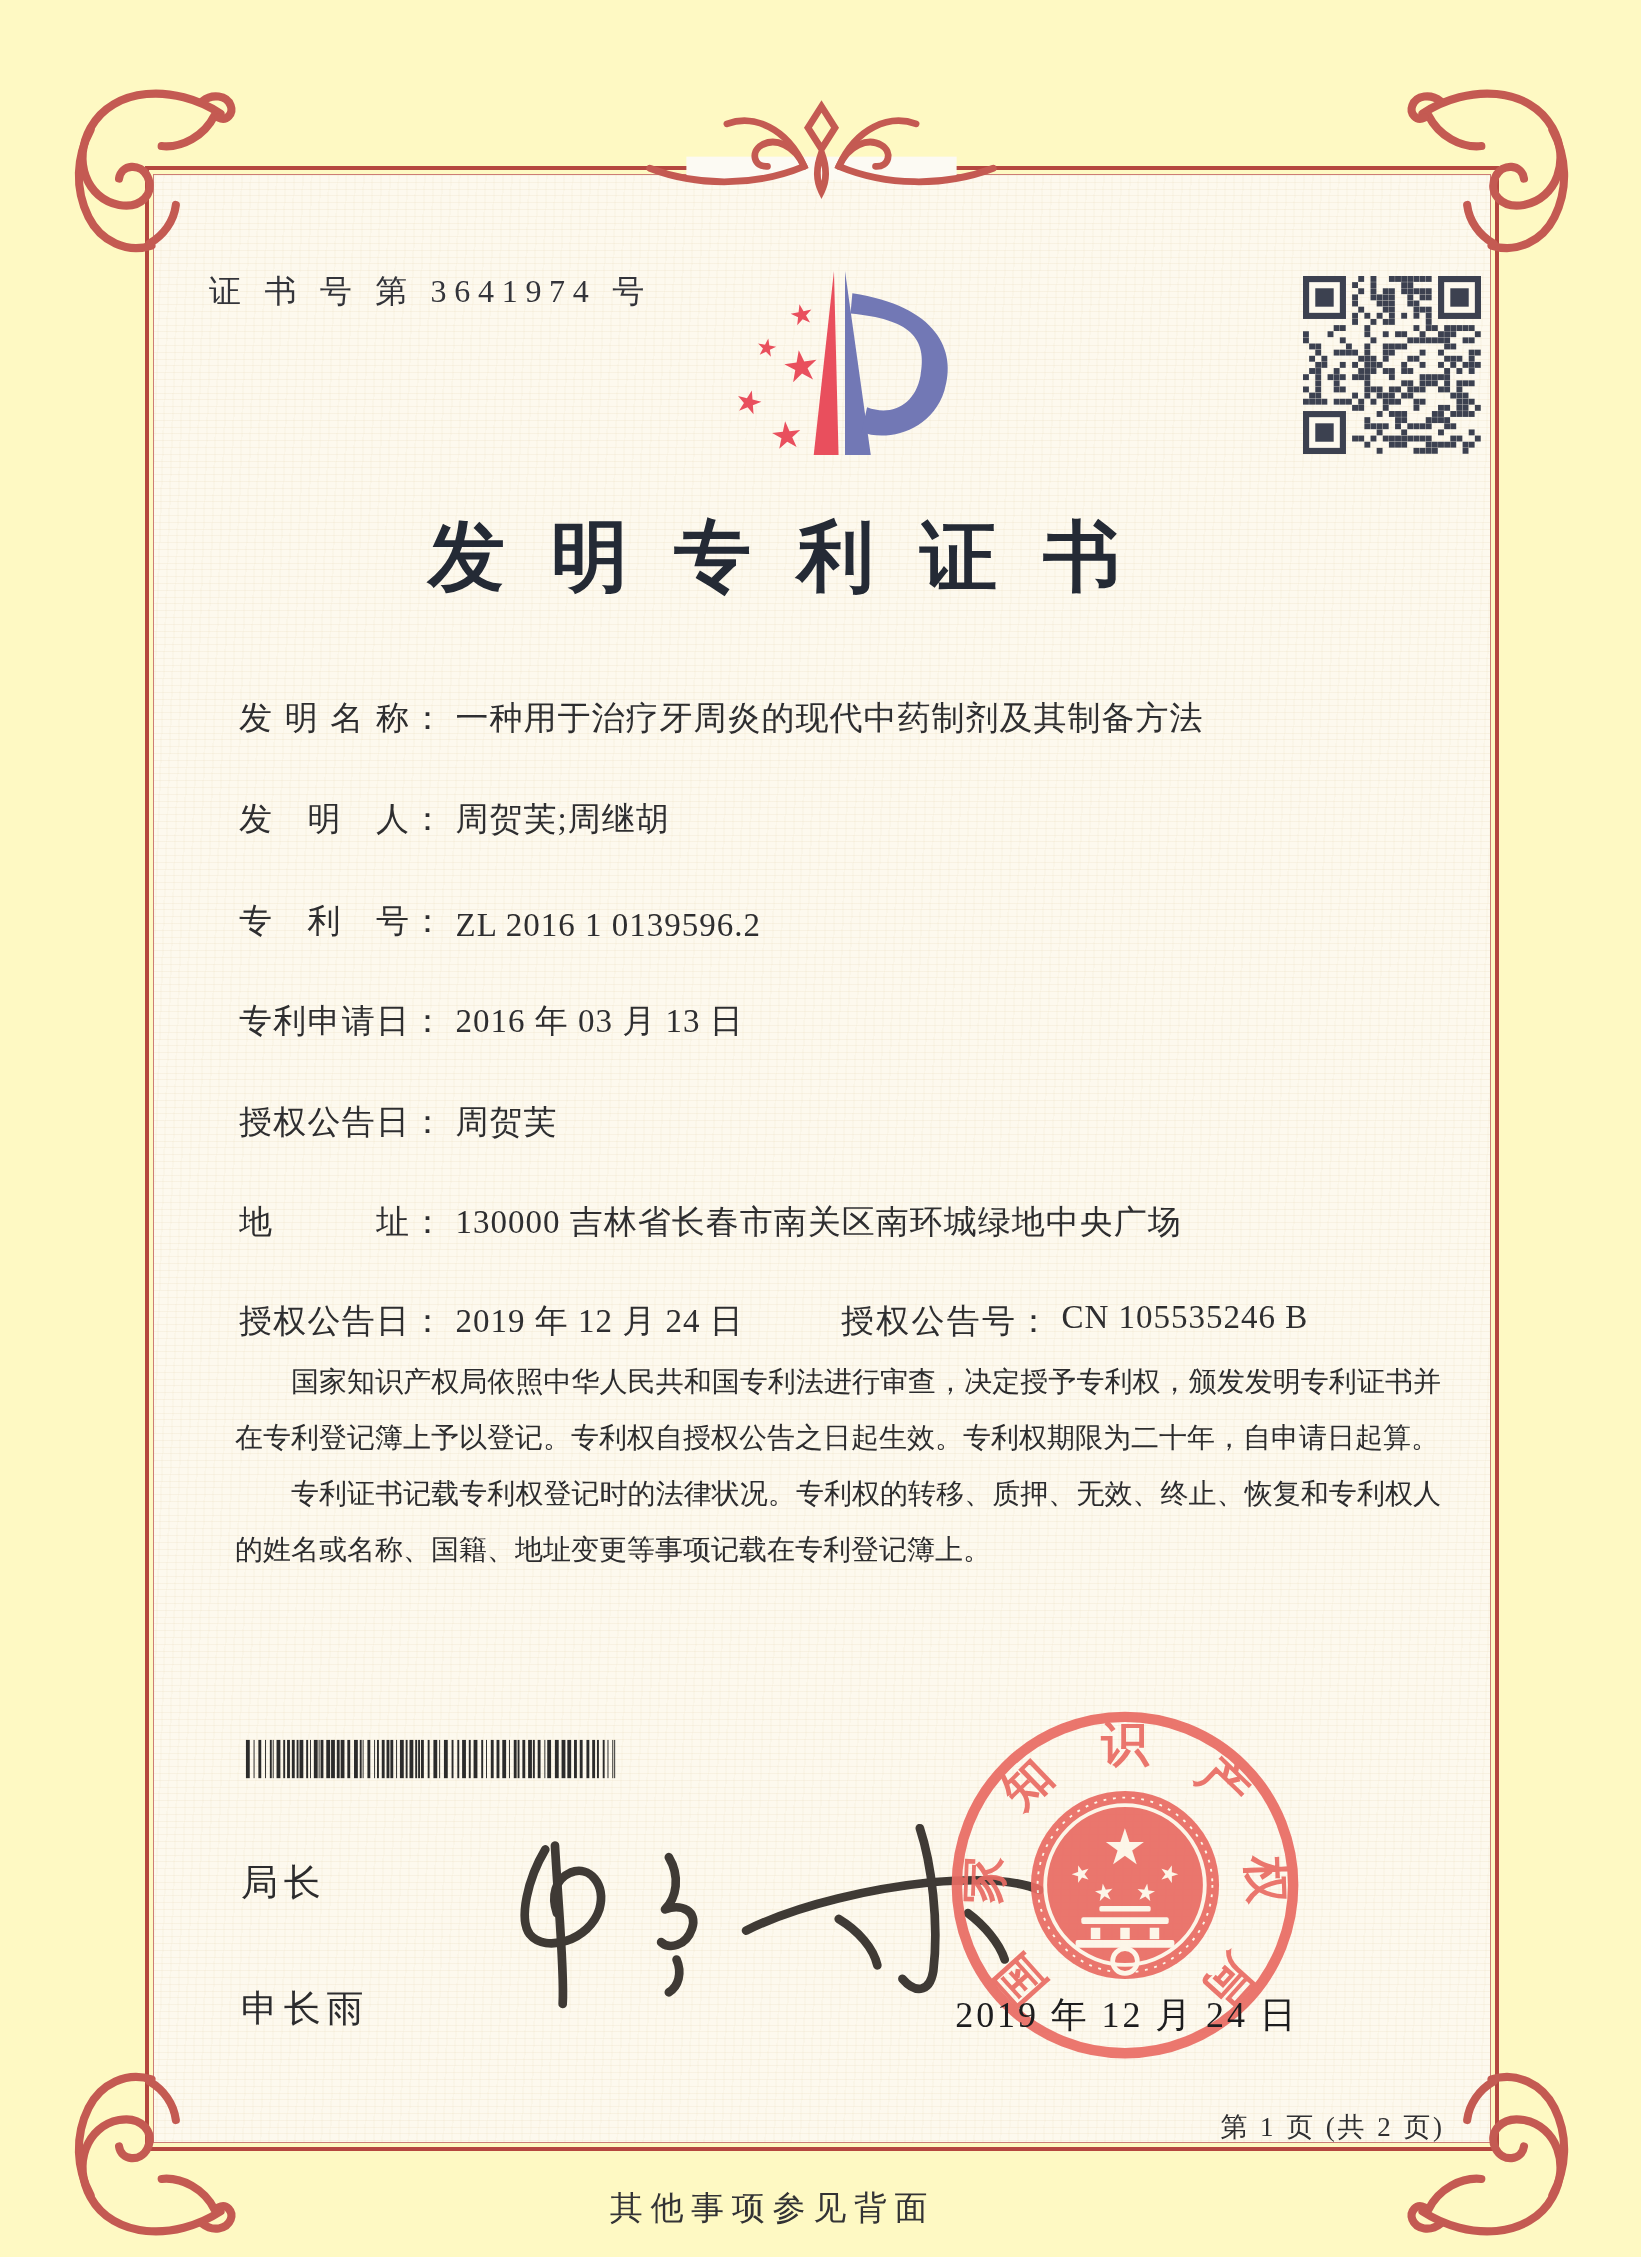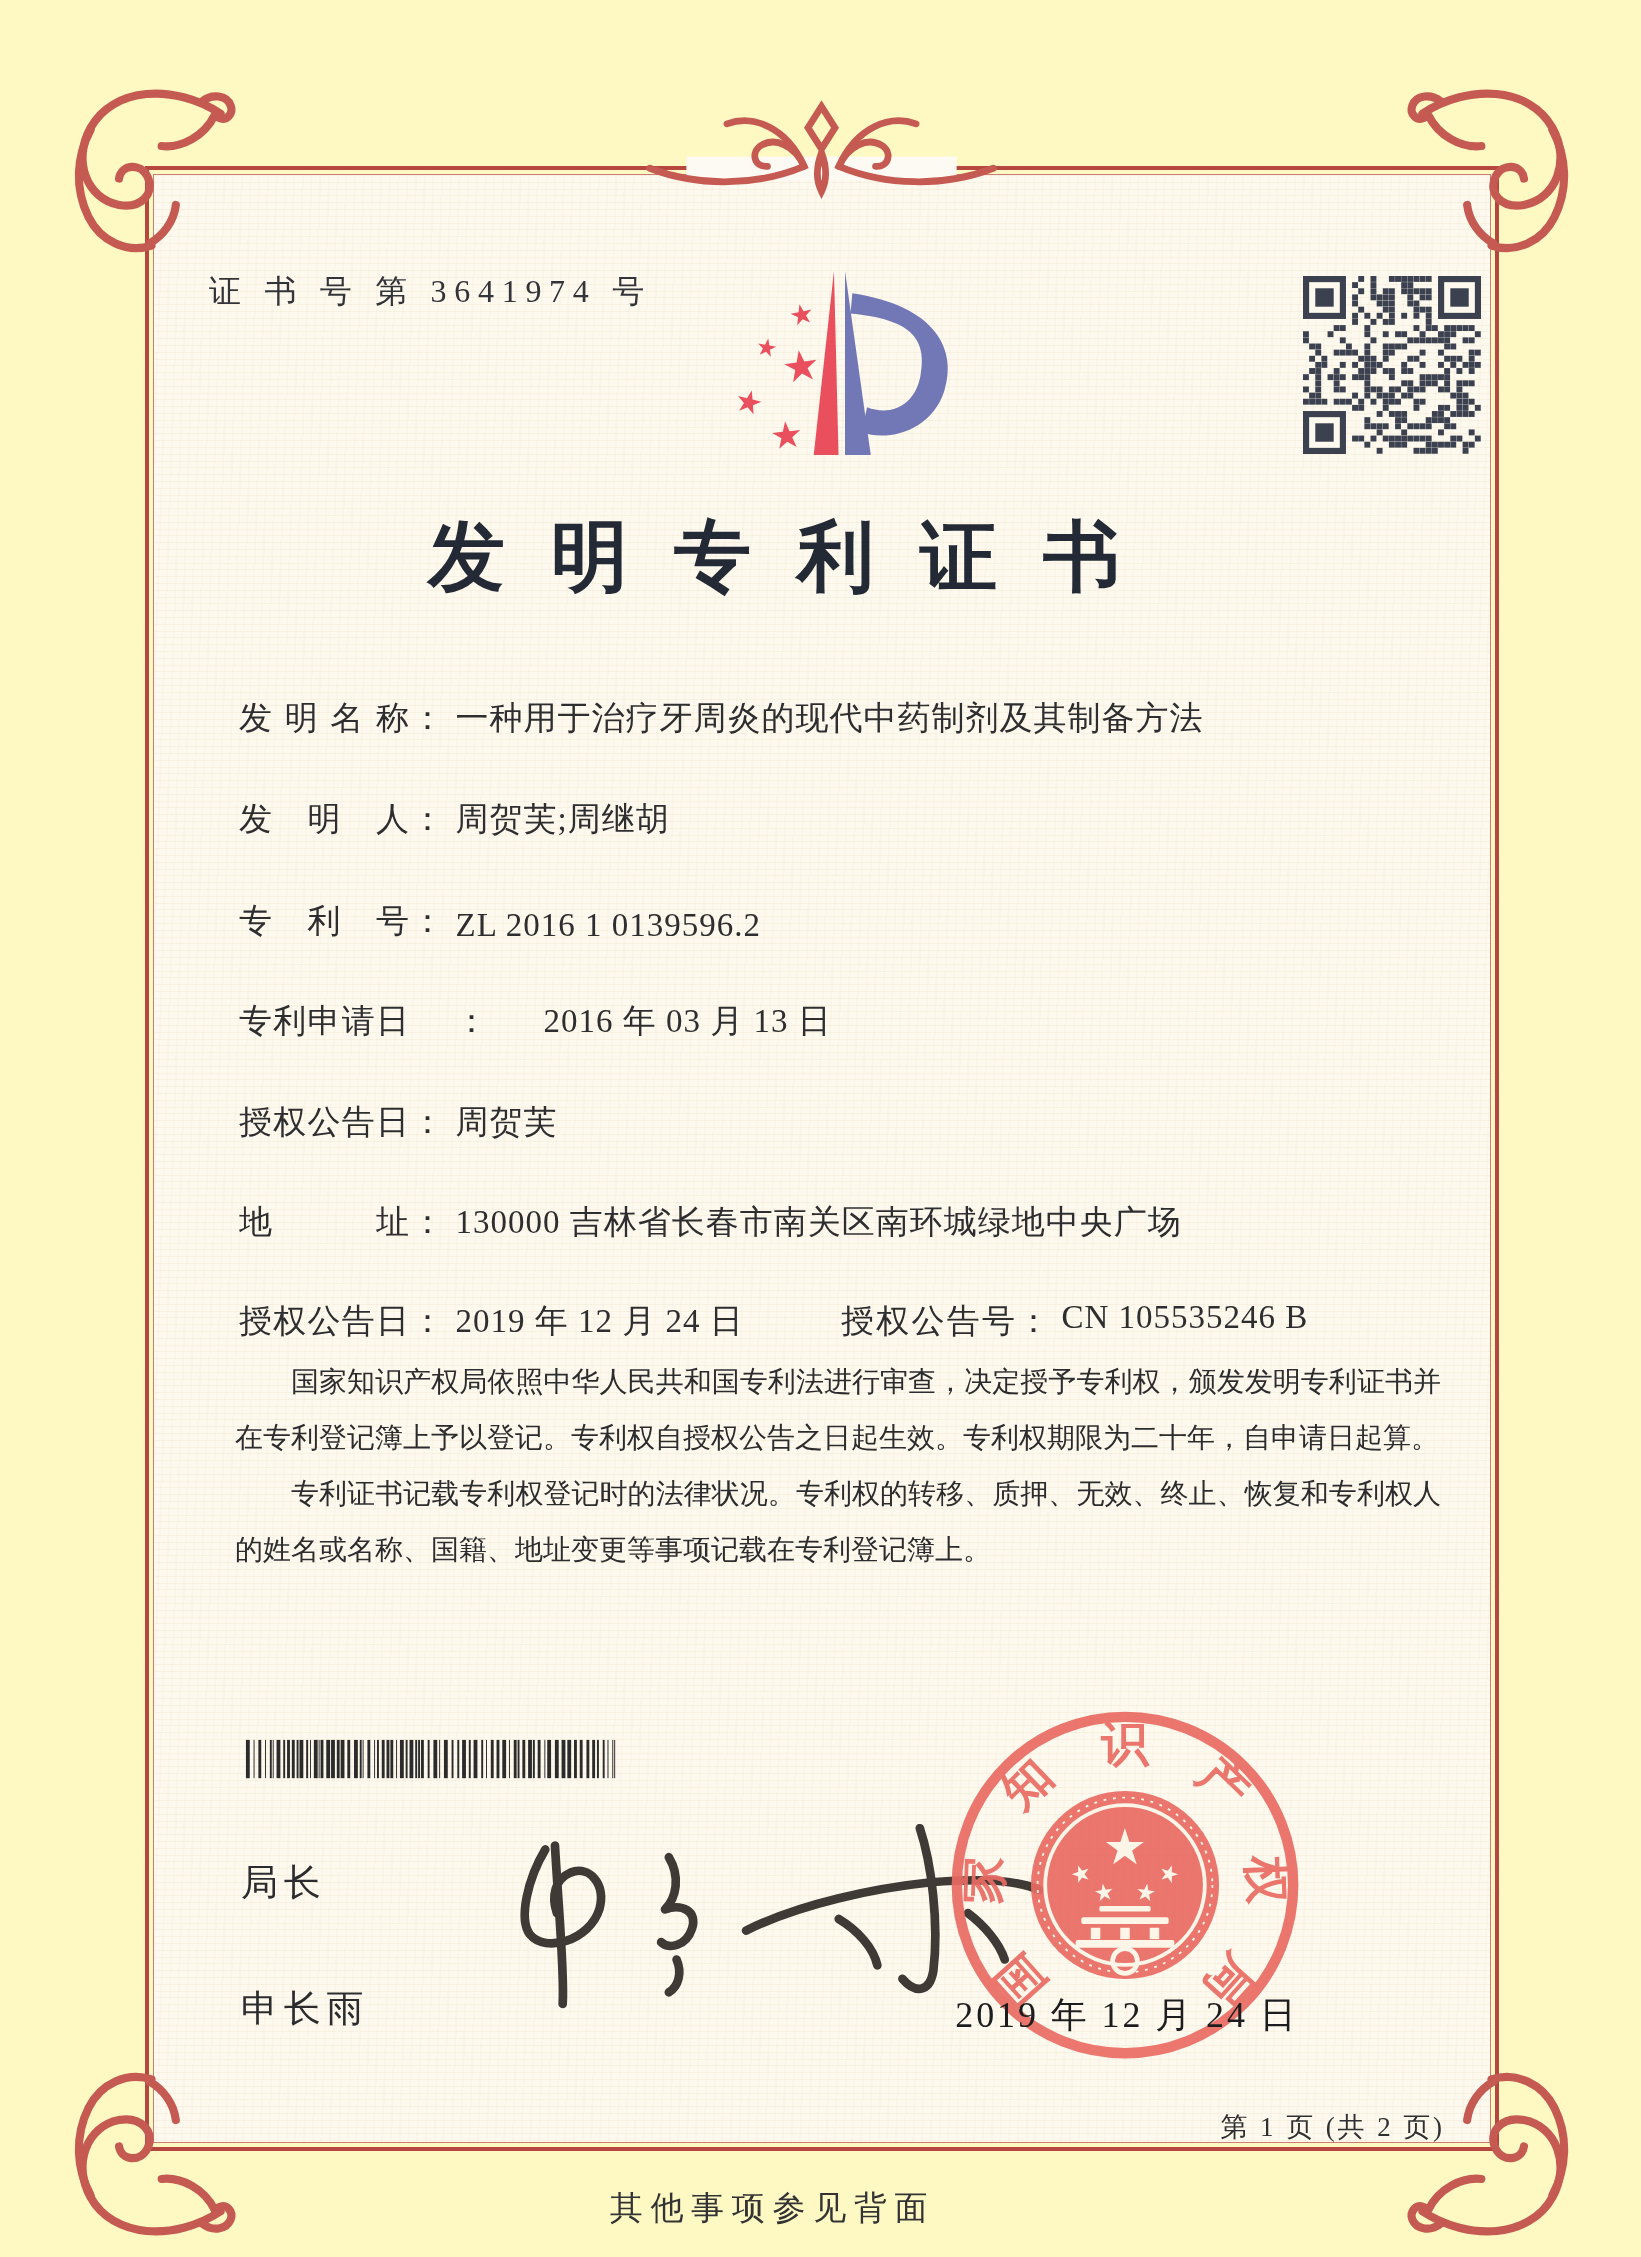--- a/index.html
+++ b/index.html
@@ -458,21 +458,21 @@
   <div class="field-row" style="top:798px;">
     <span class="flabel">发明人</span>
       <span class="fcolon">：</span>
     <span class="fvalue">周贺芙;周继胡</span>
   </div>
   <div class="field-row" style="top:900px;">
     <span class="flabel">专利号</span>
       <span class="fcolon">：</span>
     <span class="fvalue">ZL 2016 1 0139596.2</span>
   </div>
-  <div class="field-row" style="top:1000px;gap:44px;">
+  <div class="field-row" style="top:1000px;">
     <span class="flabel">专利申请日</span>
       <span class="fcolon">：</span>
     <span class="fvalue">2016 年 03 月 13 日</span>
   </div>
   <div class="field-row" style="top:1101px;">
     <span class="flabel">授权公告日</span>
       <span class="fcolon">：</span>
     <span class="fvalue">周贺芙</span>
   </div>
   <div class="field-row" style="top:1201px;">

